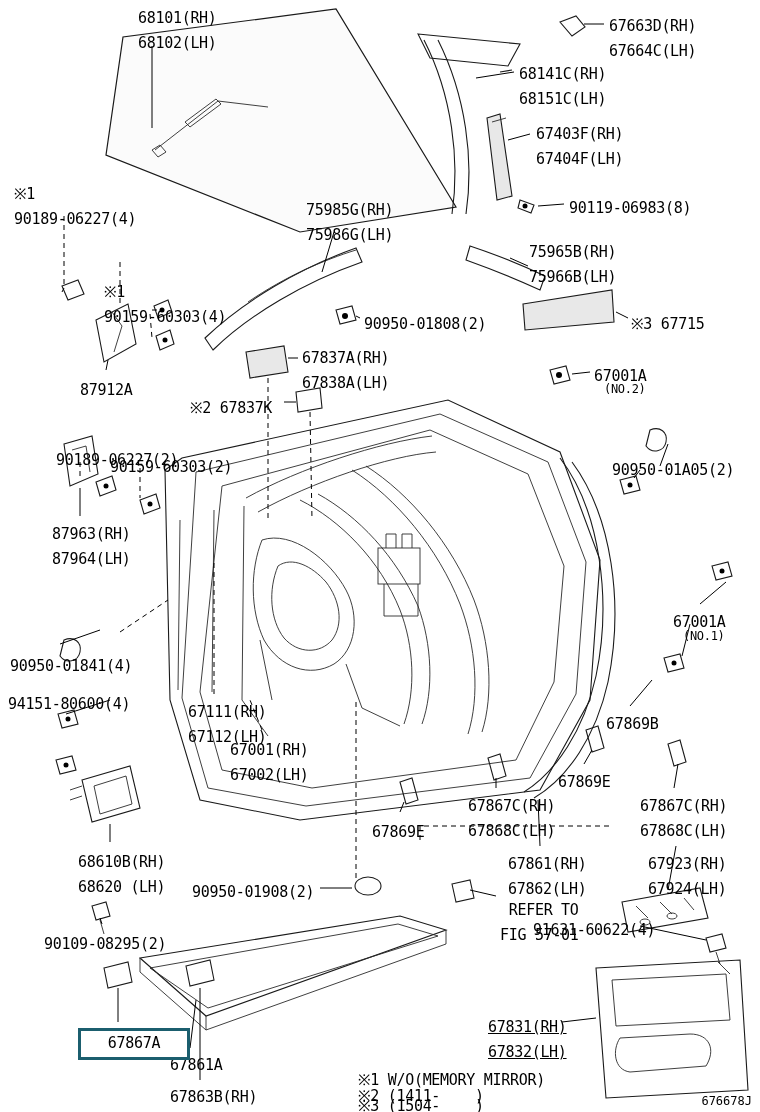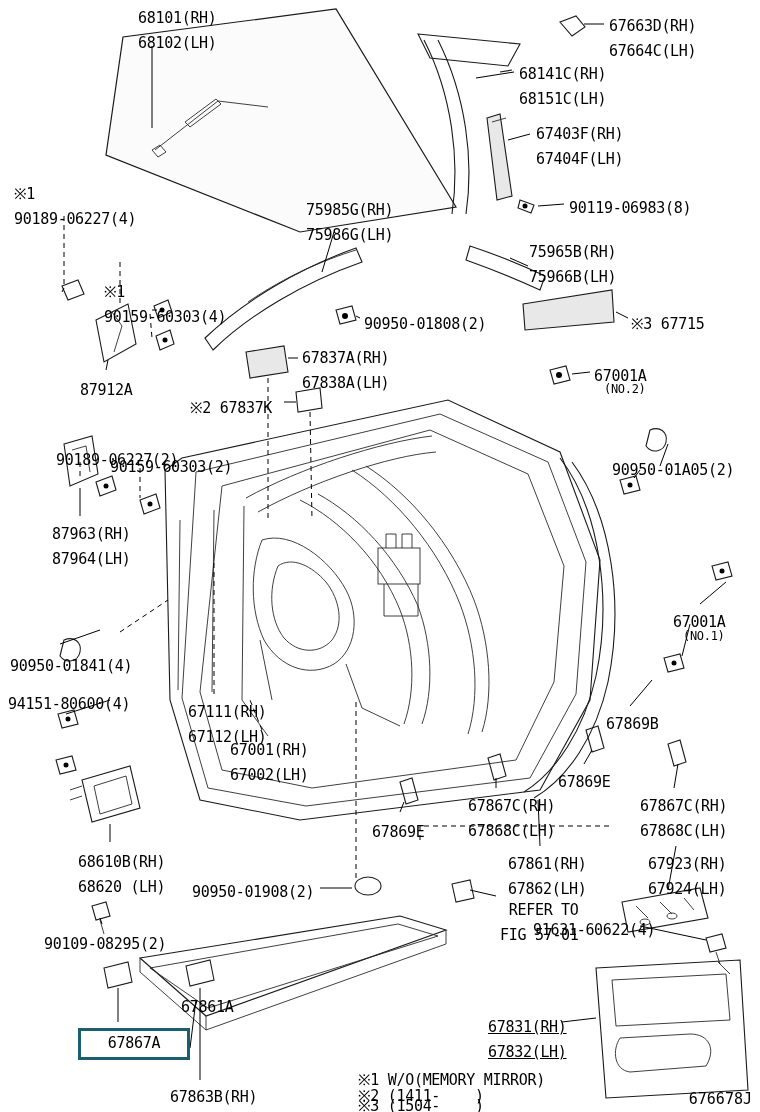--- a/index.html
+++ b/index.html
@@ -79,21 +79,21 @@
     stroke: #1a1a1a;
     stroke-width: 1.1;
   }
   .dot {
     fill: #000000;
   }
   .footer-code {
     position: absolute;
     right: 8px;
     bottom: 4px;
-    font-size: 15px;
+    font-size: 12px;
     font-family: "DejaVu Sans Mono", monospace;
     color: #000;
   }
 </style>
 </head>
 <body>
 
 <div id="root">
 
   <svg class="art" viewBox="0 0 760 1112">
@@ -367,21 +367,21 @@
 67862(LH)</div>
   <div class="lbl" style="left:648px; top:852px;">67923(RH)
 67924(LH)</div>
   <div class="lbl" style="left:192px; top:880px;">90950-01908(2)</div>
   <div class="lbl" style="left:500px; top:898px;text-align:right;">REFER TO
 FIG 57-01</div>
   <div class="lbl" style="left:44px;  top:932px;">90109-08295(2)</div>
   <div class="lbl" style="left:533px; top:918px;">91631-60622(4)</div>
   <div class="lbl" style="left:488px; top:1015px;text-decoration:underline;">67831(RH)
 67832(LH)</div>
-  <div class="lbl" style="left:170px; top:995px;margin-left:11px;">67861A</div>
+  <div class="lbl" style="left:170px; top:1053px;">67861A</div>
   <div class="lbl" style="left:170px; top:1085px;">67863B(RH)
 67864B(LH)</div>
 
   <div class="highlight-box" style="left:78px; top:1028px; width:112px; height:32px; display:flex; align-items:flex-start; justify-content:center;">
     <span class="lbl">67867A</span>
   </div>
 
   <div class="lbl md" style="left:358px; top:1072px;">※1 W/O(MEMORY MIRROR)</div>
   <div class="lbl md" style="left:358px; top:1088px;">※2 (1411-    )</div>
   <div class="lbl md" style="left:358px; top:1098px;">※3 (1504-    )</div>

